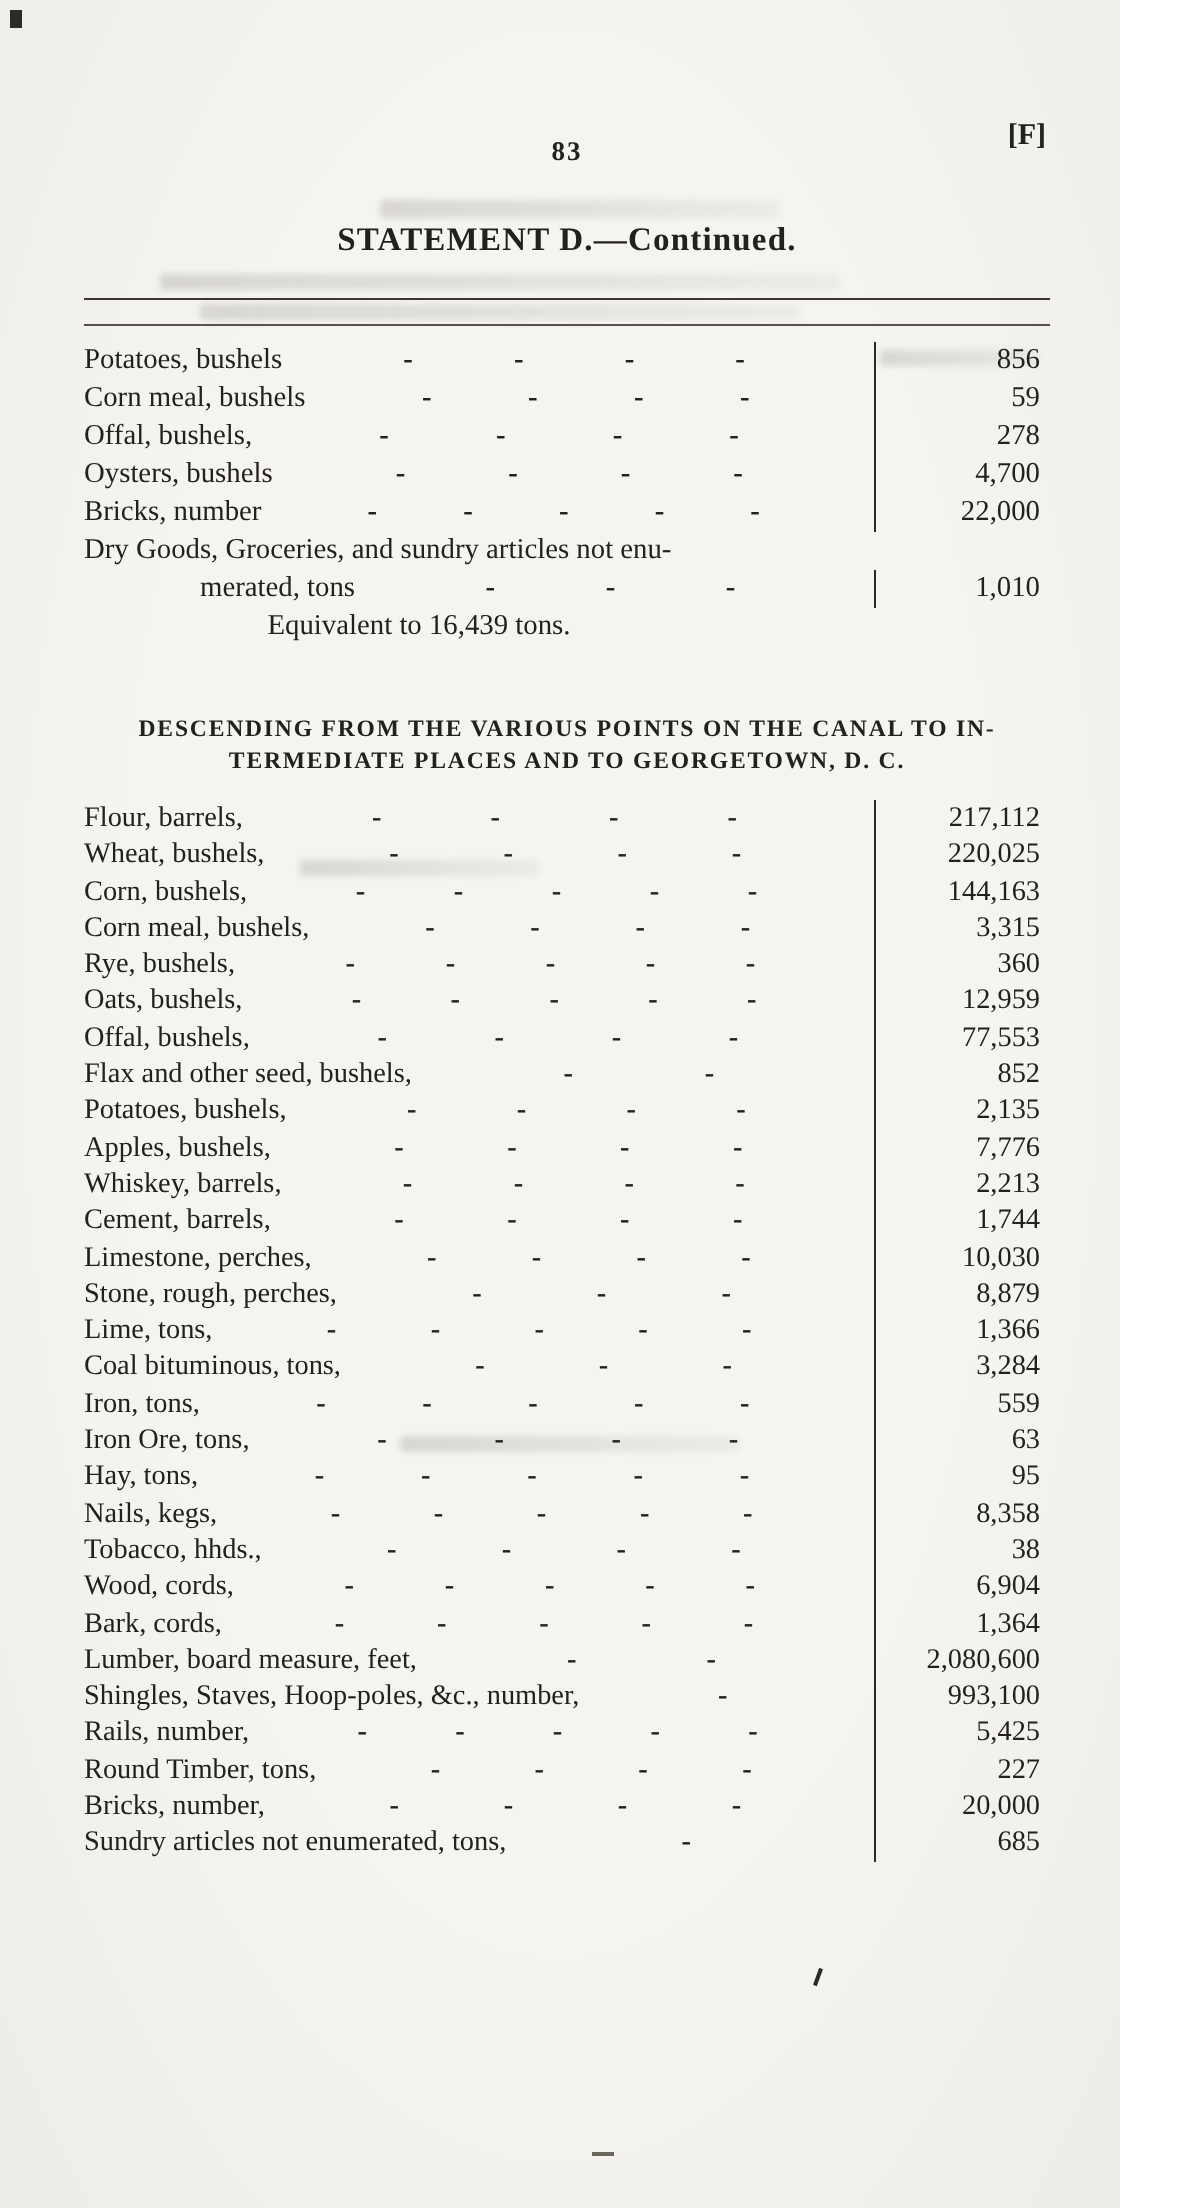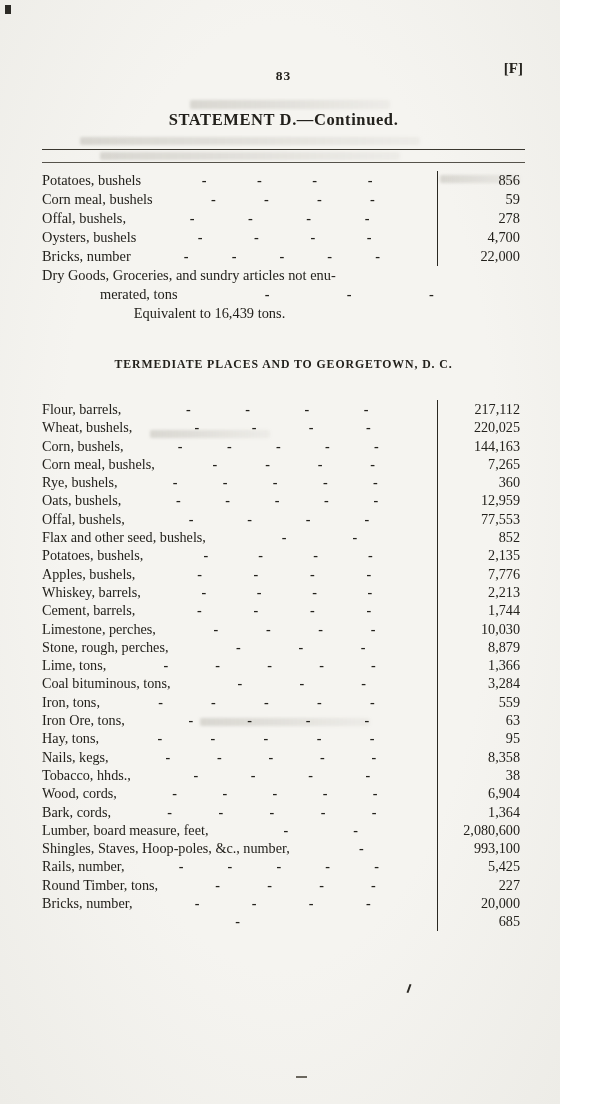--- a/index.html
+++ b/index.html
@@ -137,28 +137,30 @@
             <div>Dry Goods, Groceries, and sundry articles not enu-</div>
             <div class="contline">
               <span>merated, tons</span>
               <span class="leader">
                 <span>-</span>
                 <span>-</span>
                 <span>-</span>
               </span>
             </div>
           </span>
+          <span class="value bottom">1,010</span>
         </div>
         <div class="row">
           <span class="notetext">Equivalent to 16,439 tons.</span>
           <span class="value"></span>
         </div>
       </div>
 
     <div class="heading2">
+      <div>DESCENDING FROM THE VARIOUS POINTS ON THE CANAL TO IN-</div>
       <div>TERMEDIATE PLACES AND TO GEORGETOWN, D. C.</div>
     </div>
 
     <div class="tbl table2">
         <div class="row">
           <span class="labelcol">
             <span class="lbl">Flour, barrels,</span>
             <span class="leader">
               <span>-</span>
               <span>-</span>
@@ -196,21 +198,21 @@
         <div class="row">
           <span class="labelcol">
             <span class="lbl">Corn meal, bushels,</span>
             <span class="leader">
               <span>-</span>
               <span>-</span>
               <span>-</span>
               <span>-</span>
             </span>
           </span>
-          <span class="value">7,265</span>
+          <span class="value">3,315</span>
         </div>
         <div class="row">
           <span class="labelcol">
             <span class="lbl">Rye, bushels,</span>
             <span class="leader">
               <span>-</span>
               <span>-</span>
               <span>-</span>
               <span>-</span>
               <span>-</span>
@@ -488,20 +490,21 @@
               <span>-</span>
               <span>-</span>
               <span>-</span>
               <span>-</span>
             </span>
           </span>
           <span class="value">20,000</span>
         </div>
         <div class="row">
           <span class="labelcol">
+            <span class="lbl">Sundry articles not enumerated, tons,</span>
             <span class="leader">
               <span>-</span>
             </span>
           </span>
           <span class="value">685</span>
         </div>
         <div class="row">
           <span class="value"></span>
         </div>
       </div>

